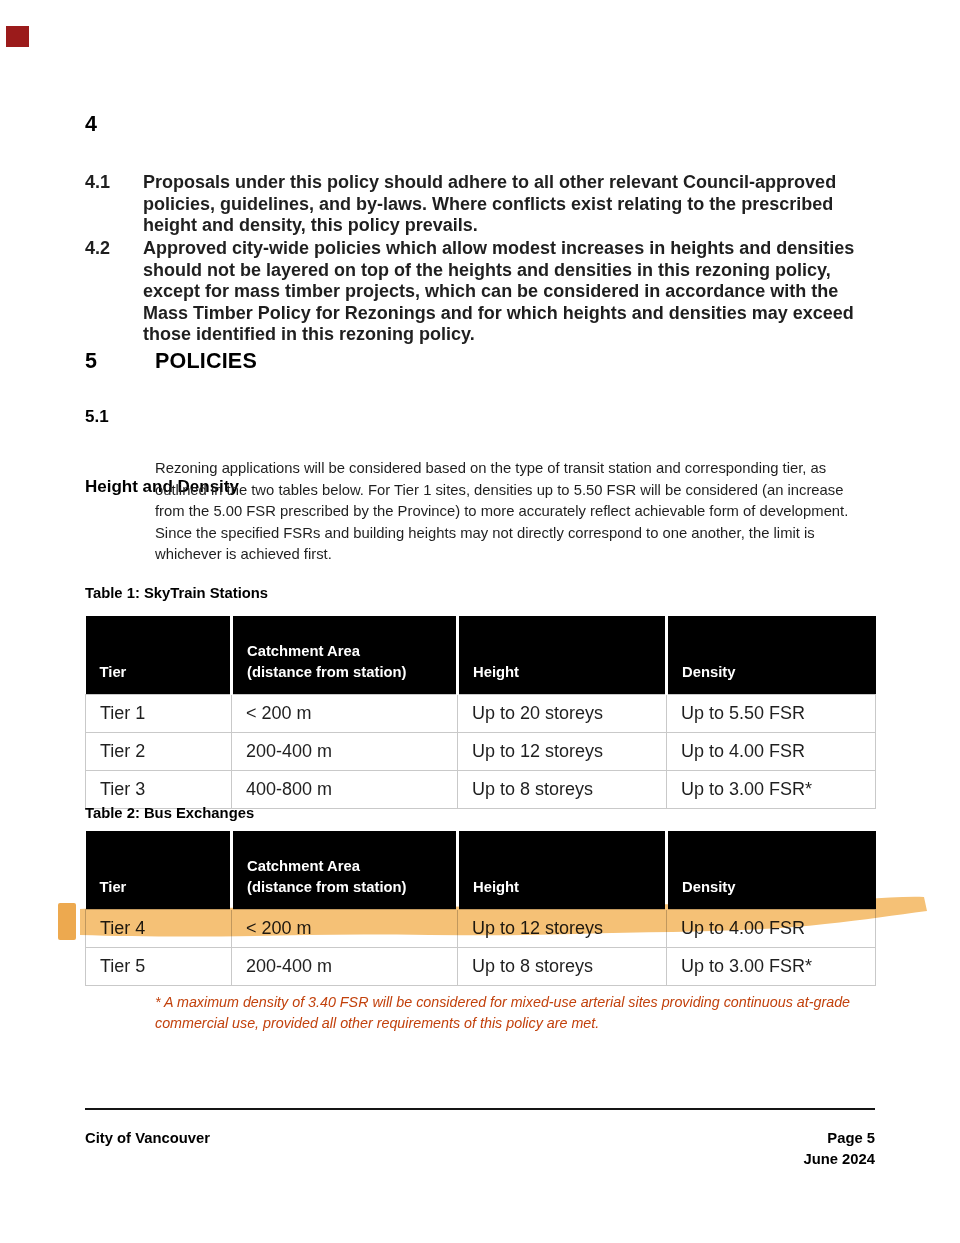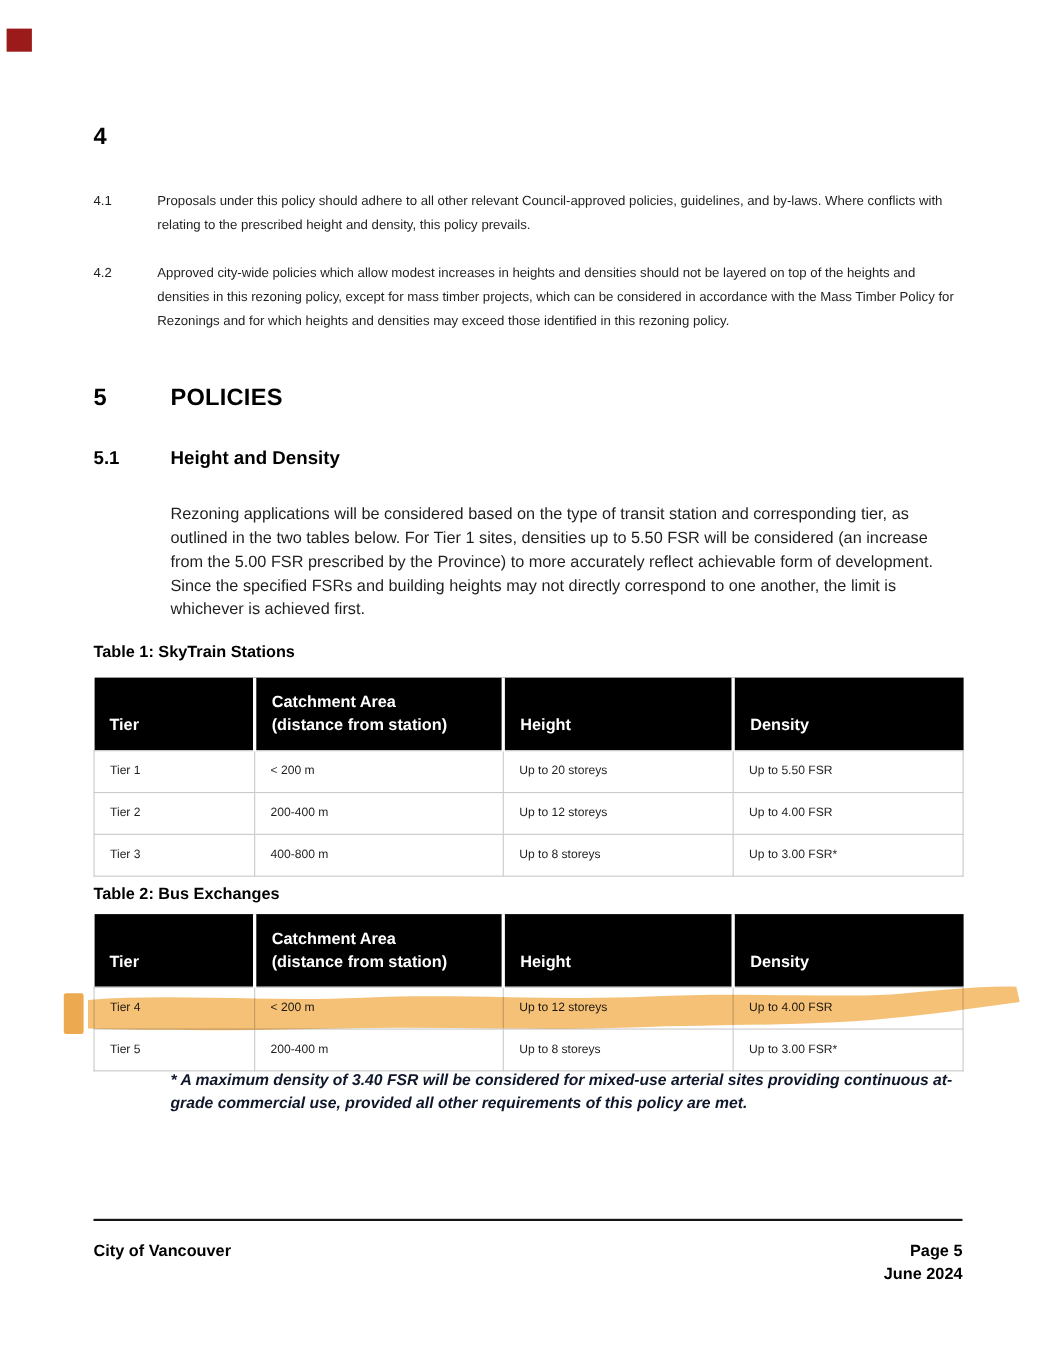--- a/index.html
+++ b/index.html
@@ -4,65 +4,65 @@
 <style>
   html,body{margin:0;padding:0;background:#ffffff;}
   #page{
     position:relative;width:960px;height:1243px;background:#ffffff;overflow:hidden;
     font-family:"Liberation Sans","DejaVu Sans",sans-serif;color:#1f1f1f;
   }
   .abs{position:absolute;}
   .red-marker{left:6px;top:26px;width:23px;height:21px;}
   .h1row{left:85px;top:112px;display:flex;font-size:21.5px;font-weight:bold;color:#000;letter-spacing:.2px;white-space:nowrap;}
   .h1row .num{width:70px;flex:0 0 70px;}
-  .h2row{left:85px;top:407px;display:flex;font-size:17px;font-weight:bold;color:#000;white-space:nowrap;}
+  .h2row{left:85px;top:407px;display:flex;font-size:17px;font-weight:bold;color:#000;white-space:nowrap;flex-direction:column;}
   .h2row .num{width:70px;flex:0 0 70px;}
-  .clause{left:85px;width:790px;display:grid;grid-template-columns:58px 1fr;font-size:12px;line-height:21.6px;}
+  .clause{left:85px;width:790px;display:grid;grid-template-columns:58px 1fr;font-size:18px;line-height:21.6px;font-weight:bold;}
   .c41{top:172px;}
   .c42{top:238px;}
   .h5row{top:349px;}
   .intro{left:155px;top:458px;width:716px;font-size:14.8px;line-height:21.6px;}
   .tlabel{left:85px;font-weight:bold;font-size:14.8px;color:#000;}
   .t1label{top:585px;text-align:center;}
   .t2label{top:805px;text-align:center;}
   .tbl{border-collapse:collapse;table-layout:fixed;width:790px;background:transparent;}
   .tbl-1{left:85px;top:616px;}
   .tbl-2{left:85px;top:831px;}
   .tbl col.c1{width:146px;} .tbl col.c2{width:226px;} .tbl col.c3{width:209px;} .tbl col.c4{width:209px;}
   .tbl th{
     background:#000;color:#fff;text-align:left;vertical-align:bottom;
     font-size:14.8px;font-weight:bold;line-height:21px;
-    height:66px;box-sizing:border-box;padding:0 10px 11px 14px;
+    height:78px;box-sizing:border-box;padding:0 10px 11px 14px;
   }
   .tbl th + th{border-left:3px solid #ffffff;}
   .tbl td{
     border:1px solid #c9c9c9;height:38px;box-sizing:border-box;
-    vertical-align:middle;padding:0 10px 0 14px;font-size:11px;background:transparent;
+    vertical-align:middle;padding:0 10px 0 14px;font-size:18px;background:transparent;
   }
   .hl-svg{left:50px;top:892px;width:885px;height:56px;mix-blend-mode:multiply;}
-  .footnote{left:155px;top:972px;width:728px;font-style:italic;font-size:14.3px;line-height:21px;color:#0f172a;font-weight:bold;}
+  .footnote{left:155px;top:992px;width:728px;font-style:italic;font-size:14.3px;line-height:21px;color:#c2410c;}
   .rule{left:85px;top:1108px;width:790px;height:0;border-top:2px solid #151515;}
   .footer{left:85px;top:1128px;width:790px;display:flex;justify-content:space-between;
     font-weight:bold;font-size:14.8px;line-height:21px;color:#000;}
   .footer .right{text-align:right;}
 </style>
 </head>
 <body>
 
 <div id="page">
 
   <div class="abs red-marker" style="background: rgb(155, 27, 27);"></div>
 
   <div class="abs h1row">
     <span class="num">4</span>
   </div>
 
   <div class="abs clause c41">
     <span>4.1</span>
-    <span>Proposals under this policy should adhere to all other relevant Council-approved policies, guidelines, and by-laws. Where conflicts with relating to the prescribed height and density, this policy prevails.</span>
+    <span>Proposals under this policy should adhere to all other relevant Council-approved policies, guidelines, and by-laws. Where conflicts exist relating to the prescribed height and density, this policy prevails.</span>
   </div>
 
   <div class="abs clause c42">
     <span>4.2</span>
     <span>Approved city-wide policies which allow modest increases in heights and densities should not be layered on top of the heights and densities in this rezoning policy, except for mass timber projects, which can be considered in accordance with the Mass Timber Policy for Rezonings and for which heights and densities may exceed those identified in this rezoning policy.</span>
   </div>
 
   <div class="abs h1row h5row">
     <span class="num">5</span>
     <span>POLICIES</span>

